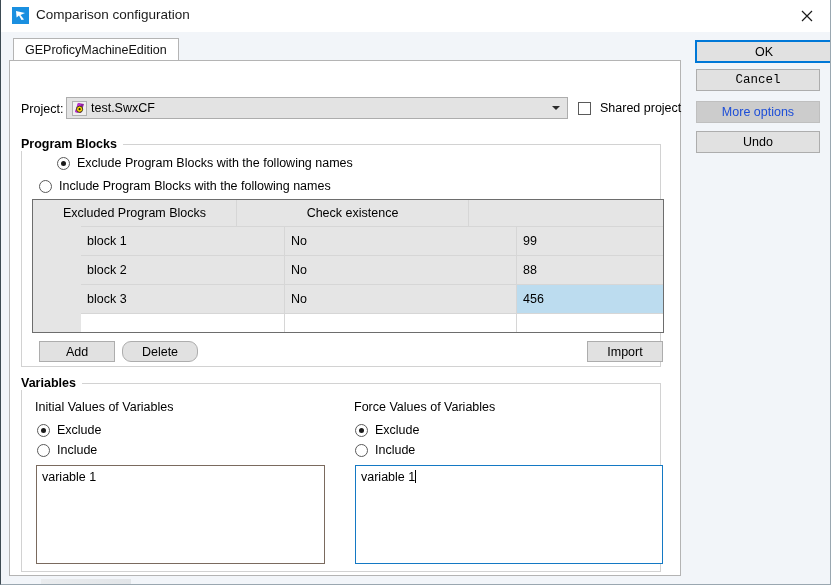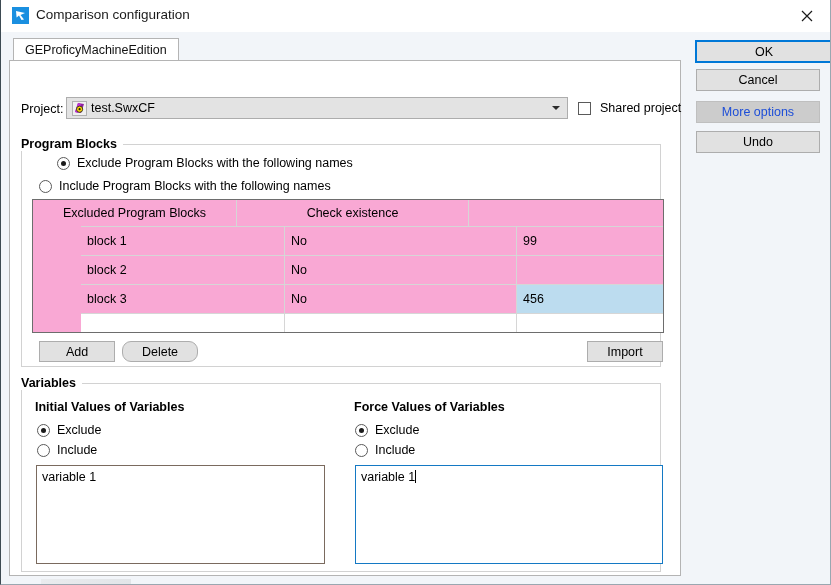--- a/index.html
+++ b/index.html
@@ -218,21 +218,21 @@
     font-size: 12.5px;
     color: #000;
   }
 
   
   #grid {
     position: absolute;
     left: 30px; top: 170px;
     width: 632px;
     height: 134px;
-    background: #f9a8d4;
+    background: #e5e5e5;
     border: 1px solid #6d6d6d;
     box-sizing: border-box;
     overflow: hidden;
   }
   .grid-row {
     display: flex;
     height: 29px;
     box-sizing: border-box;
   }
   .grid-row.header { height: 26px; }
@@ -316,21 +316,21 @@
   
   #bottom-artifact {
     position: absolute;
     left: 40px; bottom: 0px;
     width: 90px; height: 5px;
     background: linear-gradient(to right, #e8eaec, #dfe2e5);
     opacity: .85;
   }
   .subhead {
     position: absolute;
-    font-weight: bold;
+    font-weight: normal;
     font-size: 12.5px;
     color: #000;
     white-space: nowrap;
   }
 </style>
 </head>
 <body>
 
 <div id="app">
 
@@ -402,20 +402,21 @@
 
         <div class="grid-row body">
           <div class="gcell c0">block 1</div>
           <div class="gcell c1">No</div>
           <div class="gcell c2">99</div>
         </div>
 
         <div class="grid-row body">
           <div class="gcell c0">block 2</div>
           <div class="gcell c1">No</div>
+          <div class="gcell c2">88</div>
         </div>
 
         <div class="grid-row body">
           <div class="gcell c0">block 3</div>
           <div class="gcell c1">No</div>
           <div class="gcell c2 selected">456</div>
         </div>
 
         <div class="grid-row body" id="grid-filler">
           <div class="gcell c0"></div>
@@ -466,21 +467,21 @@
       <div class="txtarea" id="force-text" style="left:345px; top:404px; width:308px; height:99px;">
         <span>variable 1</span><span class="caret"></span>
       </div>
 
     </div>
 
     <div id="sidebuttons">
       <div class="btn focused" style="left:0px; top:8px; width:138px; height:23px;">
         <span>OK</span>
       </div>
-      <div class="btn" style="left:1px; top:37px; width:124px; height:22px;">
+      <div class="btn" style="left:1px; top:37px; width:124px; height:22px;font-family:Liberation Mono, monospace;">
         <span>Cancel</span>
       </div>
       <div class="btn disabled" style="left:1px; top:69px; width:124px; height:22px;">
         <span>More options</span>
       </div>
       <div class="btn" style="left:1px; top:99px; width:124px; height:22px;">
         <span>Undo</span>
       </div>
     </div>
 

